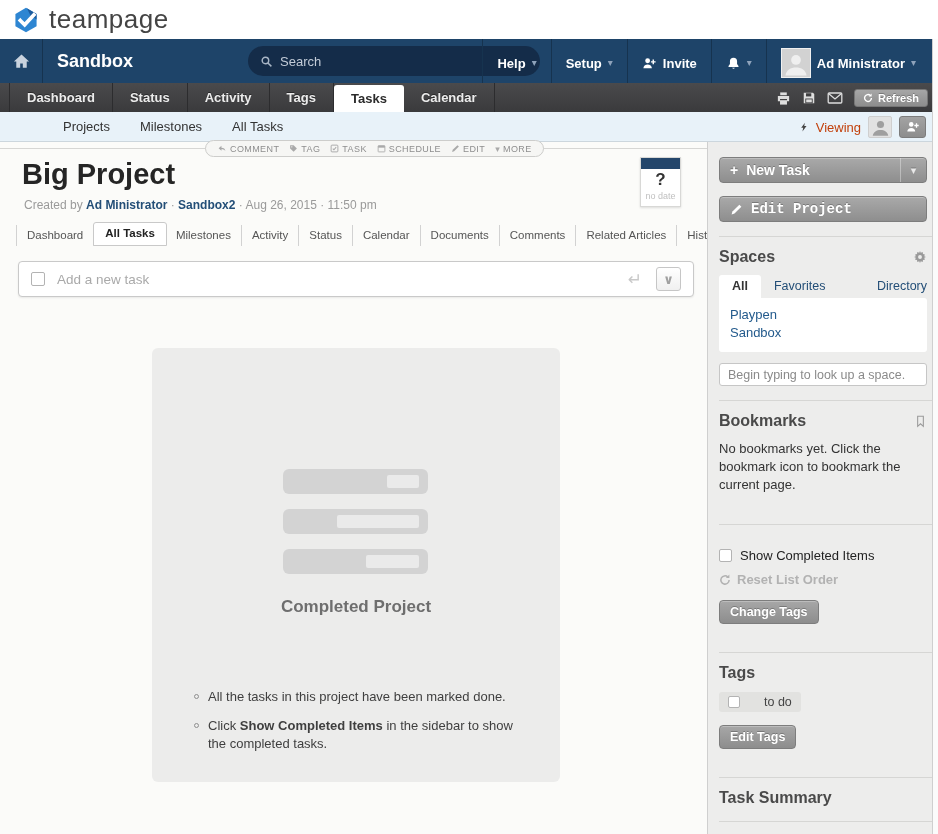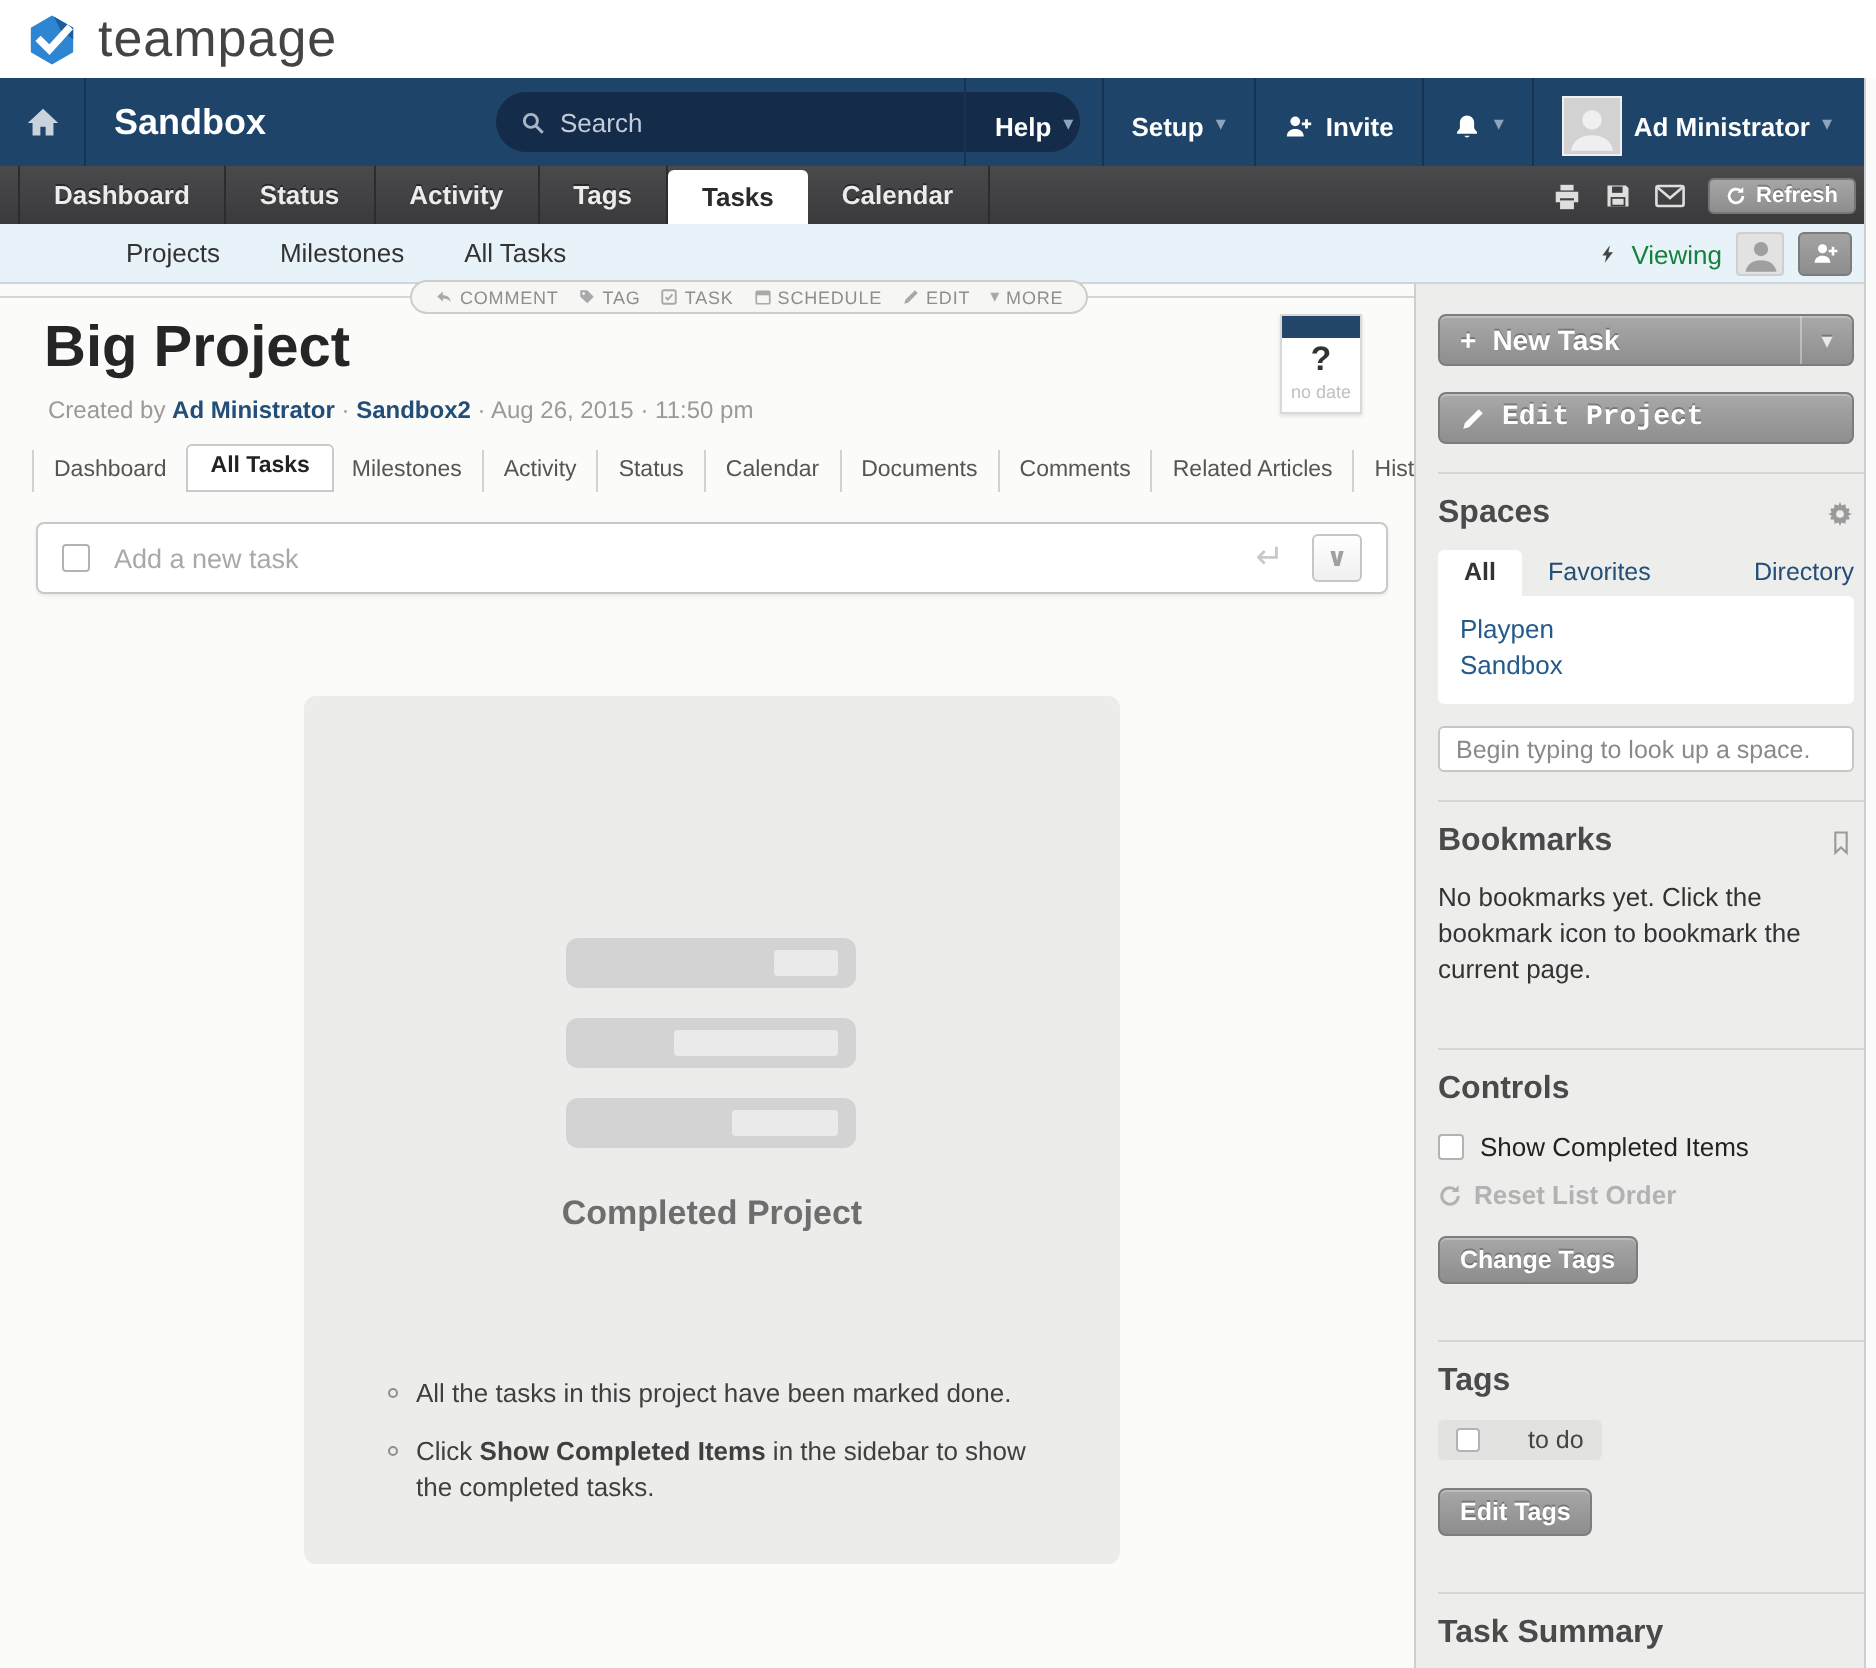--- a/index.html
+++ b/index.html
@@ -31,21 +31,21 @@
   .dtab.active { background:#fff; color:#2b2b2b; text-shadow:none; border-radius:3px 3px 0 0; margin-top:2px; border-right:none; }
   .dark-icons { position:absolute; right:10px; top:0; height:30px; display:flex; align-items:center; gap:11px; color:#dedede; }
   .dark-icons .ic { cursor:pointer; }
   .refresh-btn { display:flex; align-items:center; gap:5px; background:linear-gradient(#a6a6a6,#8d8d8d); border:1px solid #767676; border-radius:3px; color:#fff; font-size:11px; font-weight:bold; padding:2px 8px; cursor:pointer; text-shadow:0 -1px 0 rgba(0,0,0,.25); }
 
   
   .bluebar { height:30px; background:#e8f2f9; border-bottom:1px solid #ccd6dd; display:flex; align-items:center; position:relative;padding-left:39px; }
   .btab { padding:0 15px; font-size:13px; color:#333; cursor:pointer; }
   .btab:first-child { margin-left:9px; }
   .blue-right { position:absolute; right:12px; top:0; height:30px; display:flex; align-items:center; gap:7px; }
-  .viewing-label { font-size:13px; color:#15803d; }
+  .viewing-label { font-size:13px; color:#c2410c; }
   .mini-avatar { width:24px; height:22px; background:#e2e2e2; border:1px solid #cfcfcf; border-radius:2px; color:#9f9f9f; display:flex; align-items:flex-end; justify-content:center; overflow:hidden; cursor:pointer; }
   .addperson-btn { width:27px; height:22px; background:linear-gradient(#a3a3a3,#8d8d8d); border:1px solid #7c7c7c; border-radius:3px; color:#fff; display:flex; align-items:center; justify-content:center; cursor:pointer; }
 
   
   .page { position:absolute; top:142px; left:0; right:0; bottom:0; display:flex; }
   .content { width:707px; position:relative; background:#fbfbf9; }
   .rule { position:absolute; top:6px; left:0; right:0; height:1px; background:#d6d6d4; }
   .hover-pill { position:absolute; left:205px; top:-2px; height:17px; background:#f6f6f4; border:1px solid #cdcdcb; border-radius:9px; display:flex; align-items:center; gap:10px; padding:0 11px; z-index:2; }
   .pill-item { display:flex; align-items:center; gap:3px; font-size:9px; color:#8e8e8e; letter-spacing:.4px; cursor:pointer; }
   .pill-item .pic { color:#a9a9a9; }
@@ -436,23 +436,20 @@
         <span class="sec-icon">
           <svg width="13" height="15" viewBox="0 0 16 16">
               <path d="M4.5 1.5h7V14L8 10.8 4.5 14z" fill="none" stroke="currentColor" stroke-width="1.3"></path>
             </svg>
         </span>
       </div>
       <div class="side-text">No bookmarks yet. Click the bookmark icon to bookmark the current page.</div>
     </div>
 
     <div class="side-sec">
-      <div class="sec-head">
-        <span class="sec-title">Controls</span>
-      </div>
       <div class="ctrl-row">
         <span class="checkbox"></span>
         <span>Show Completed Items</span>
       </div>
       <div class="reset-row">
         <span>
           <svg width="12" height="12" viewBox="0 0 16 16">
               <path d="M13.5 8a5.5 5.5 0 1 1-1.7-4" fill="none" stroke="currentColor" stroke-width="2"></path>
               <path d="M13.8 .8v4.6H9.2z" fill="currentColor"></path>
             </svg>

